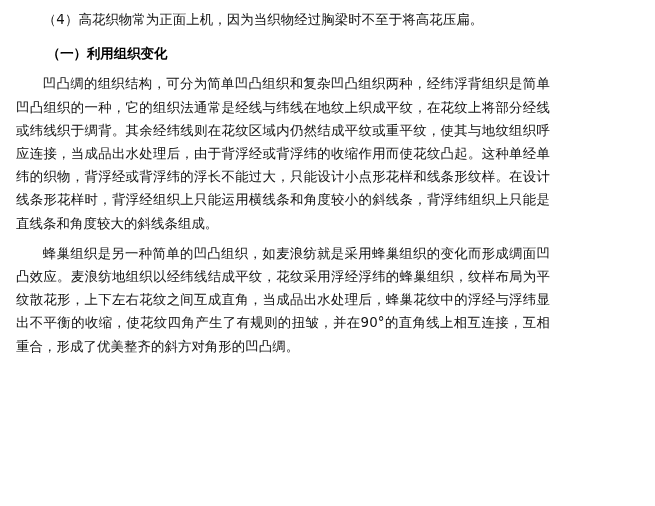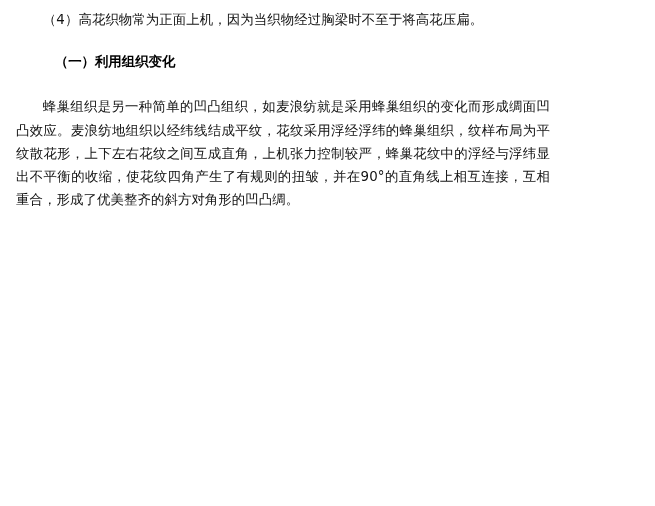--- a/index.html
+++ b/index.html
@@ -31,38 +31,39 @@
     color: #111111;
   }
   .indent-2 {
     text-indent: 2em;
   }
   .heading {
     font-size: 13.4px;
     line-height: 23.2px;
     text-indent: 2em;
     font-weight: 700;
-    margin: 12px;
+    margin: 4px;
     color: #000000;
   }
   .spacer-sm { height: 3px; }
   .spacer-md { height: 7px; }
 </style>
 </head>
 <body>
 
 <div class="page">
 
   <p class="para indent-2">（4）高花织物常为正面上机，因为当织物经过胸梁时不至于将高花压扁。</p>
 
 
   <div class="spacer-md"></div>
 
   <p class="heading">（一）利用组织变化</p>
 
   <div class="spacer-sm"></div>
 
+  <p class="para indent-2">凹凸绸的组织结构，可分为简单凹凸组织和复杂凹凸组织两种，经纬浮背组织是简单凹凸组织的一种，它的组织法通常是经线与纬线在地纹上织成平纹，在花纹上将部分经线或纬线织于绸背。其余经纬线则在花纹区域内仍然结成平纹或重平纹，使其与地纹组织呼应连接，当成品出水处理后，由于背浮经或背浮纬的收缩作用而使花纹凸起。这种单经单纬的织物，背浮经或背浮纬的浮长不能过大，只能设计小点形花样和线条形纹样。在设计线条形花样时，背浮经组织上只能运用横线条和角度较小的斜线条，背浮纬组织上只能是直线条和角度较大的斜线条组成。</p>
 
   <div class="spacer-md"></div>
 
-  <p class="para indent-2">蜂巢组织是另一种简单的凹凸组织，如麦浪纺就是采用蜂巢组织的变化而形成绸面凹凸效应。麦浪纺地组织以经纬线结成平纹，花纹采用浮经浮纬的蜂巢组织，纹样布局为平纹散花形，上下左右花纹之间互成直角，上机张力控制较严，蜂巢花纹中的浮经与浮纬显出不平衡的收缩，使花纹四角产生了有规则的扭皱，并在90°的直角线上相互连接，互相重合，形成了优美整齐的斜方对角形的凹凸绸。</p>
+  <p class="para indent-2">蜂巢组织是另一种简单的凹凸组织，如麦浪纺就是采用蜂巢组织的变化而形成绸面凹凸效应。麦浪纺地组织以经纬线结成平纹，花纹采用浮经浮纬的蜂巢组织，纹样布局为平纹散花形，上下左右花纹之间互成直角，当成品出水处理后，蜂巢花纹中的浮经与浮纬显出不平衡的收缩，使花纹四角产生了有规则的扭皱，并在90°的直角线上相互连接，互相重合，形成了优美整齐的斜方对角形的凹凸绸。</p>
 
 </div>
 
 </body></html>

